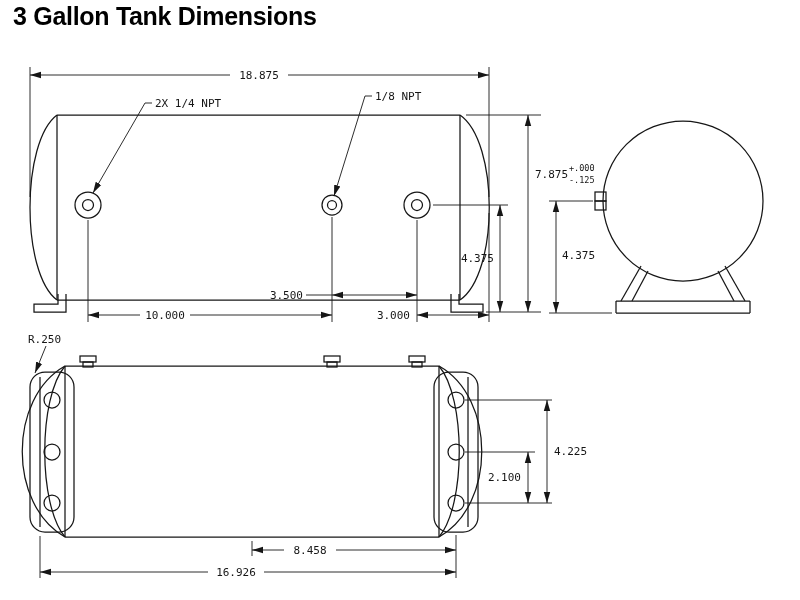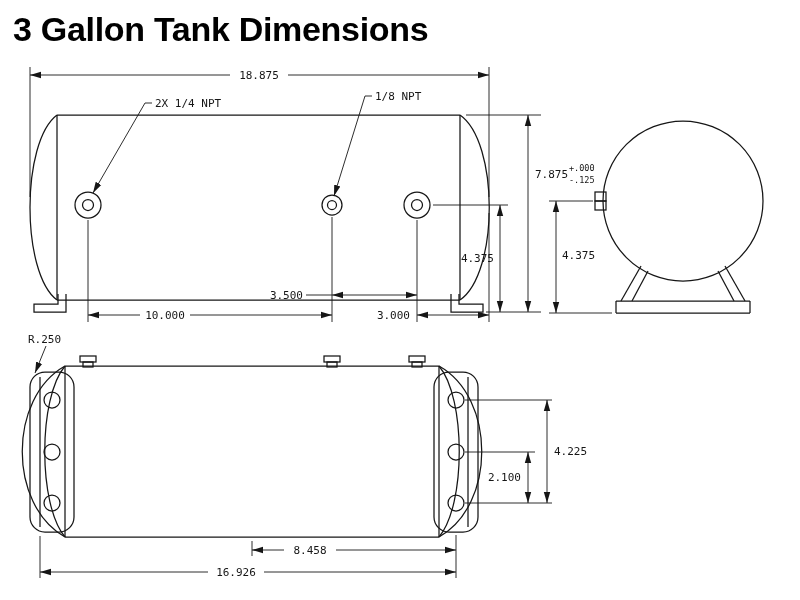--- a/index.html
+++ b/index.html
@@ -4,22 +4,22 @@
 <style>
   :root { --line: #161616; }
   html, body {
     margin: 0; padding: 0;
     width: 800px; height: 600px;
     background: #ffffff;
     overflow: hidden;
     font-family: "Liberation Sans", sans-serif;
   }
   .title {
-    position: absolute; left: 13px; top: 10px; margin: 0;
-    font-size: 34px; font-weight: 700; color: #000;
+    position: absolute; left: 13px; top: 2px; margin: 0;
+    font-size: 25px; font-weight: 700; color: #000;
     letter-spacing: -0.3px;
   }
   svg.drawing { position: absolute; left: 0; top: 0; color: var(--line); }
   svg.drawing text {
     font-family: "DejaVu Sans Mono", monospace;
     font-size: 11px; fill: currentColor;
   }
   svg.drawing text.tol { font-size: 8.5px; }
   .obj  { fill: none; stroke: currentColor; stroke-width: 1.25; }
   .thin { fill: none; stroke: currentColor; stroke-width: 0.9; }

